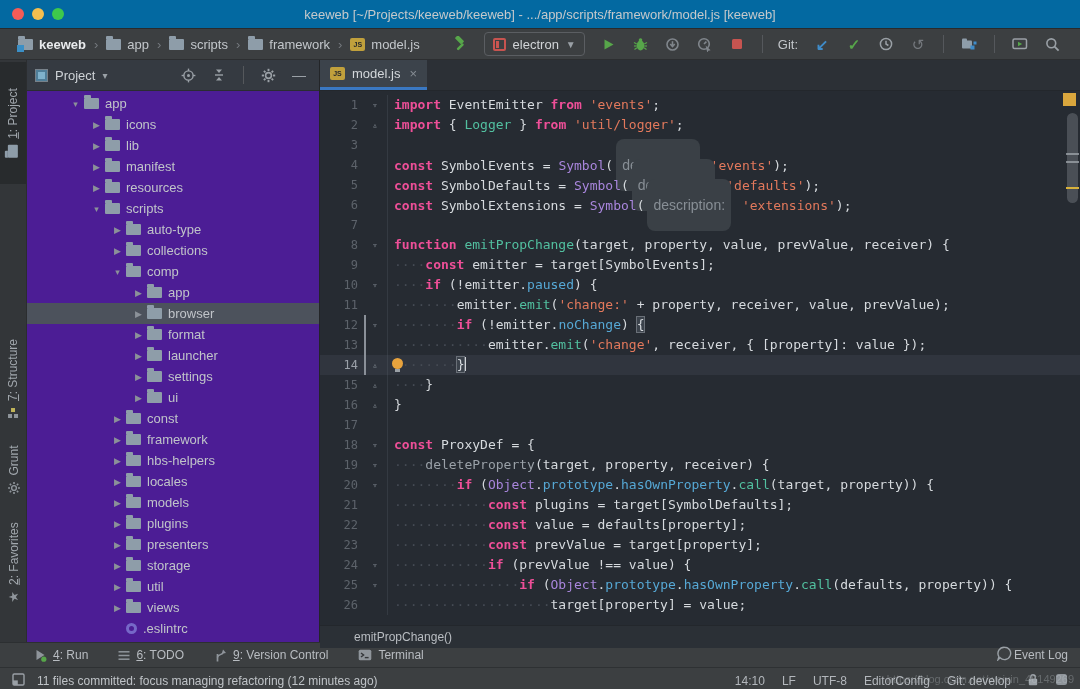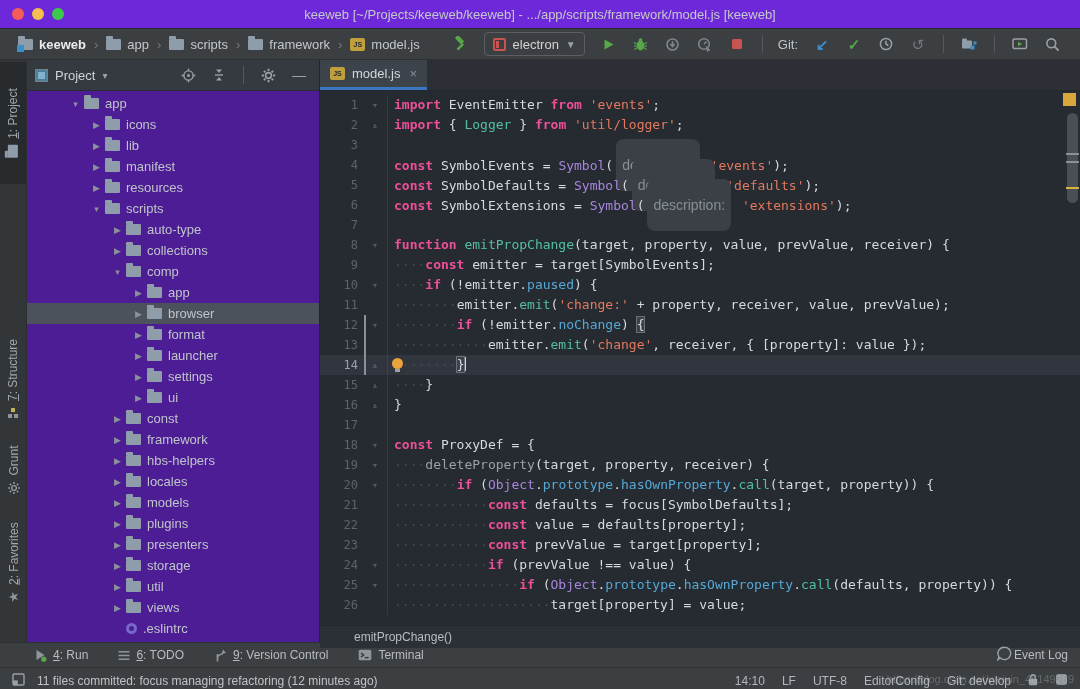--- a/index.html
+++ b/index.html
@@ -1,19 +1,19 @@
 <!DOCTYPE html>
 <html><head>
 <meta charset="utf-8">
 <style>
   html,body{margin:0;padding:0;background:#1a1a1a;}
   .window{width:1080px;height:689px;position:relative;overflow:hidden;background:#3c3f41;
           font-family:"Liberation Sans",sans-serif;color:#bdc1c6;-webkit-font-smoothing:antialiased;}
   
-  .titlebar{height:28px;background:#6d28d9;border-bottom:1px solid #292b2d;display:flex;align-items:center;justify-content:center;position:relative;}
+  .titlebar{height:28px;background:#0369a1;border-bottom:1px solid #292b2d;display:flex;align-items:center;justify-content:center;position:relative;}
   .lights{position:absolute;left:12px;top:8px;display:flex;gap:8px;}
   .light{width:12px;height:12px;border-radius:50%;}
   .title-text{font-size:13px;color:#c6c9cb;}
   
   .toolbar{height:30px;background:#3c3f41;border-bottom:1px solid #2c2e30;display:flex;align-items:center;padding:0 16px;gap:4px;}
   .crumbs{display:flex;align-items:center;gap:4px;flex:1;min-width:0;}
   .crumb{display:flex;align-items:center;gap:6px;font-size:13px;color:#c3c7cb;padding:0 2px;cursor:default;}
   .crumb.first .crumb-label{font-weight:bold;color:#e9ebed;}
   .chev{color:#75797e;font-size:13px;padding:0 2px;}
   .tbtn{display:flex;align-items:center;justify-content:center;width:24px;height:24px;border-radius:3px;}
@@ -662,21 +662,21 @@
             <span class="ct"><span class="tk-w">····</span><span class="tk-g">deleteProperty</span><span class="tk-p">(target, property, receiver) {</span></span>
           </div>
           <div class="cl">
             <span class="gn">20</span>
             <span class="gf">▿</span>
             <span class="ct"><span class="tk-w">········</span><span class="tk-k">if</span><span class="tk-p"> (</span><span class="tk-y">Object</span><span class="tk-p">.</span><span class="tk-b">prototype</span><span class="tk-p">.</span><span class="tk-b">hasOwnProperty</span><span class="tk-p">.</span><span class="tk-f">call</span><span class="tk-p">(target, property)) {</span></span>
           </div>
           <div class="cl">
             <span class="gn">21</span>
             <span class="gf"></span>
-            <span class="ct"><span class="tk-w">············</span><span class="tk-k">const</span><span class="tk-p"> defaults = focus[SymbolDefaults];</span></span>
+            <span class="ct"><span class="tk-w">············</span><span class="tk-k">const</span><span class="tk-p"> plugins = target[SymbolDefaults];</span></span>
           </div>
           <div class="cl">
             <span class="gn">22</span>
             <span class="gf"></span>
             <span class="ct"><span class="tk-w">············</span><span class="tk-k">const</span><span class="tk-p"> value = defaults[property];</span></span>
           </div>
           <div class="cl">
             <span class="gn">23</span>
             <span class="gf"></span>
             <span class="ct"><span class="tk-w">············</span><span class="tk-k">const</span><span class="tk-p"> prevValue = target[property];</span></span>

